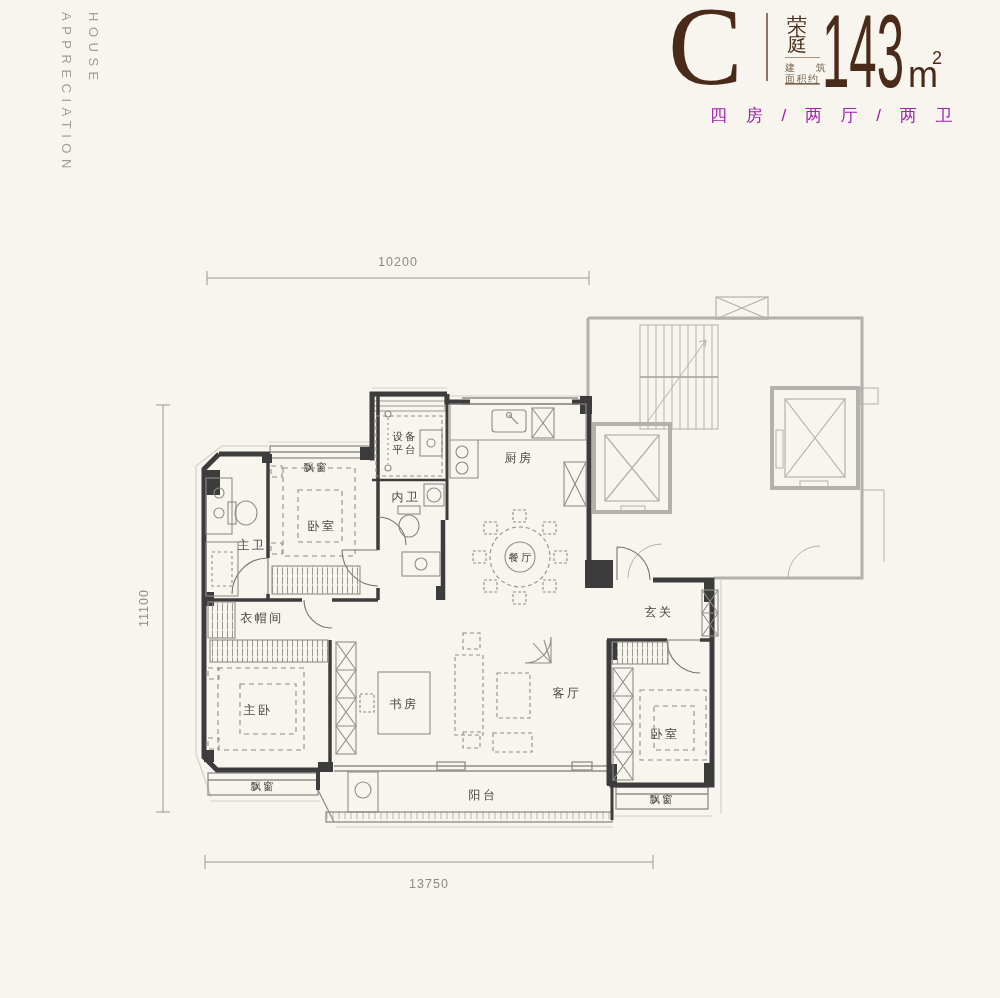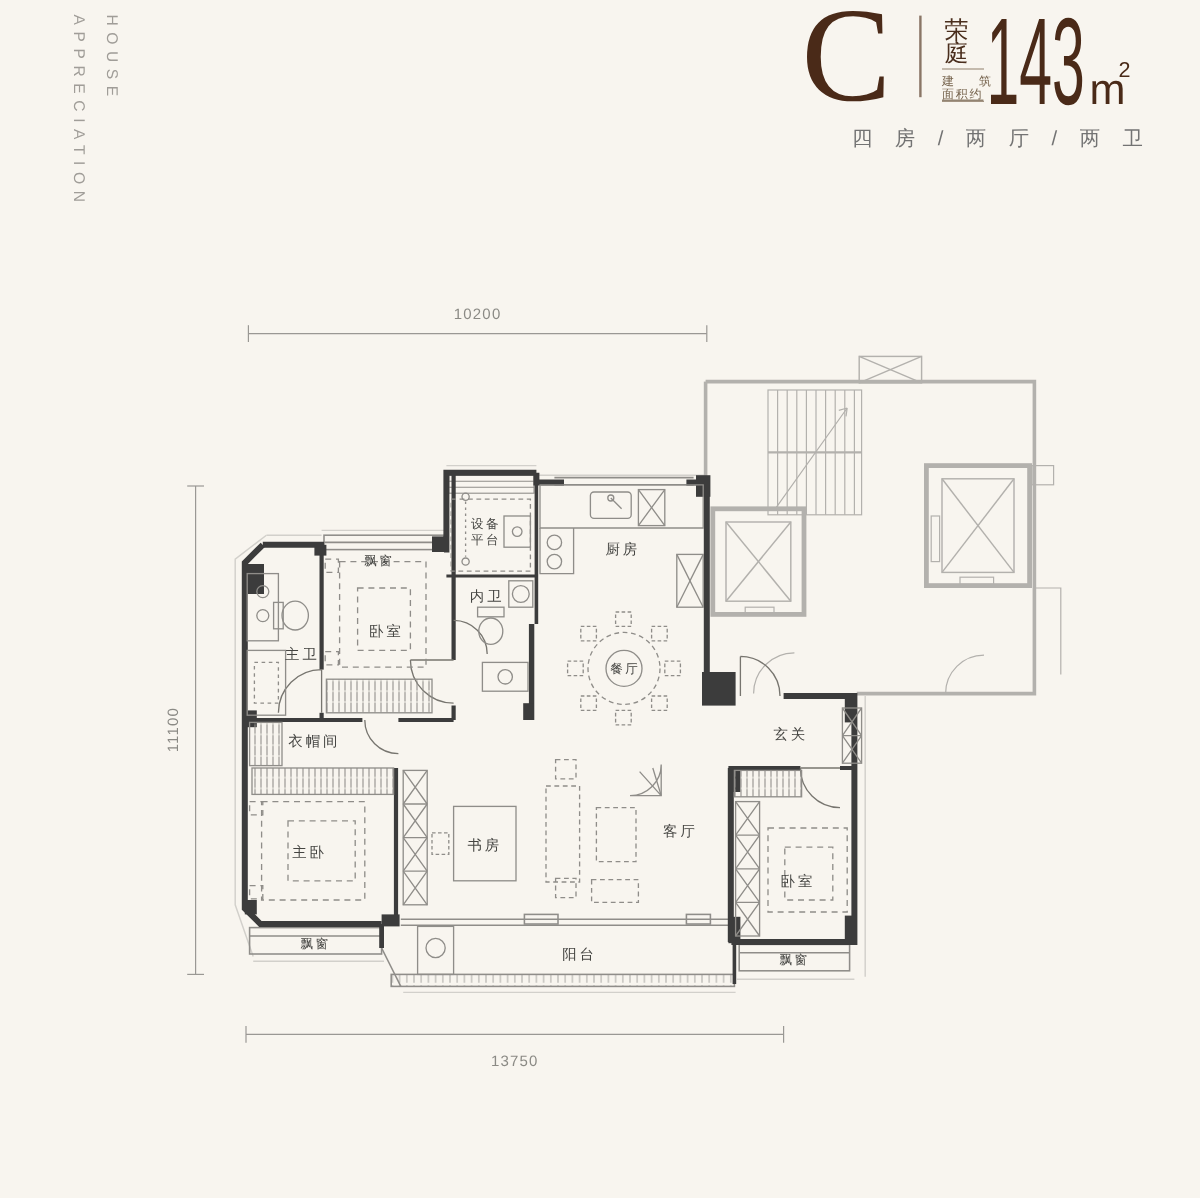--- a/index.html
+++ b/index.html
@@ -11,21 +11,21 @@
   
   .c-letter{left:668px;top:-10px;font-family:"Liberation Serif","DejaVu Serif",serif;font-size:112px;line-height:1;color:#4a2a18;}
   .hdr-divider{left:766px;top:13px;width:1.5px;height:68px;background:#8a7666;}
   .name-char{left:787px;font-size:20px;color:#4a2e1d;letter-spacing:0;}
   .nc1{top:12px;}  .nc2{top:31px;}
   .hdr-line{left:785px;width:35px;height:1px;background:#a29382;}
   .hl1{top:57px;} .hl2{top:84px;}
   .area-note{left:785px;font-size:10px;color:#77654f;white-space:nowrap;}
   .an1{top:61px;letter-spacing:9px;}
   .an2{top:72px;letter-spacing:1.5px;text-decoration:underline;}
-  .config{left:710px;top:104px;font-size:17px;letter-spacing:7px;color:#737373;white-space:nowrap;}
+  .config{left:710px;top:104px;font-size:17px;letter-spacing:7px;color:#a21caf;white-space:nowrap;}
   svg text{font-family:"Liberation Sans","DejaVu Sans",sans-serif;}
   .room-lbl{fill:#454542;font-size:12px;letter-spacing:2.5px;}
   .room-lbl-sm{fill:#454542;font-size:10.5px;letter-spacing:2px;}
   .dim-lbl{fill:#8b8a85;font-size:12.5px;letter-spacing:1px;}
 </style>
 </head>
 <body>
 
 <div class="canvas">
 

